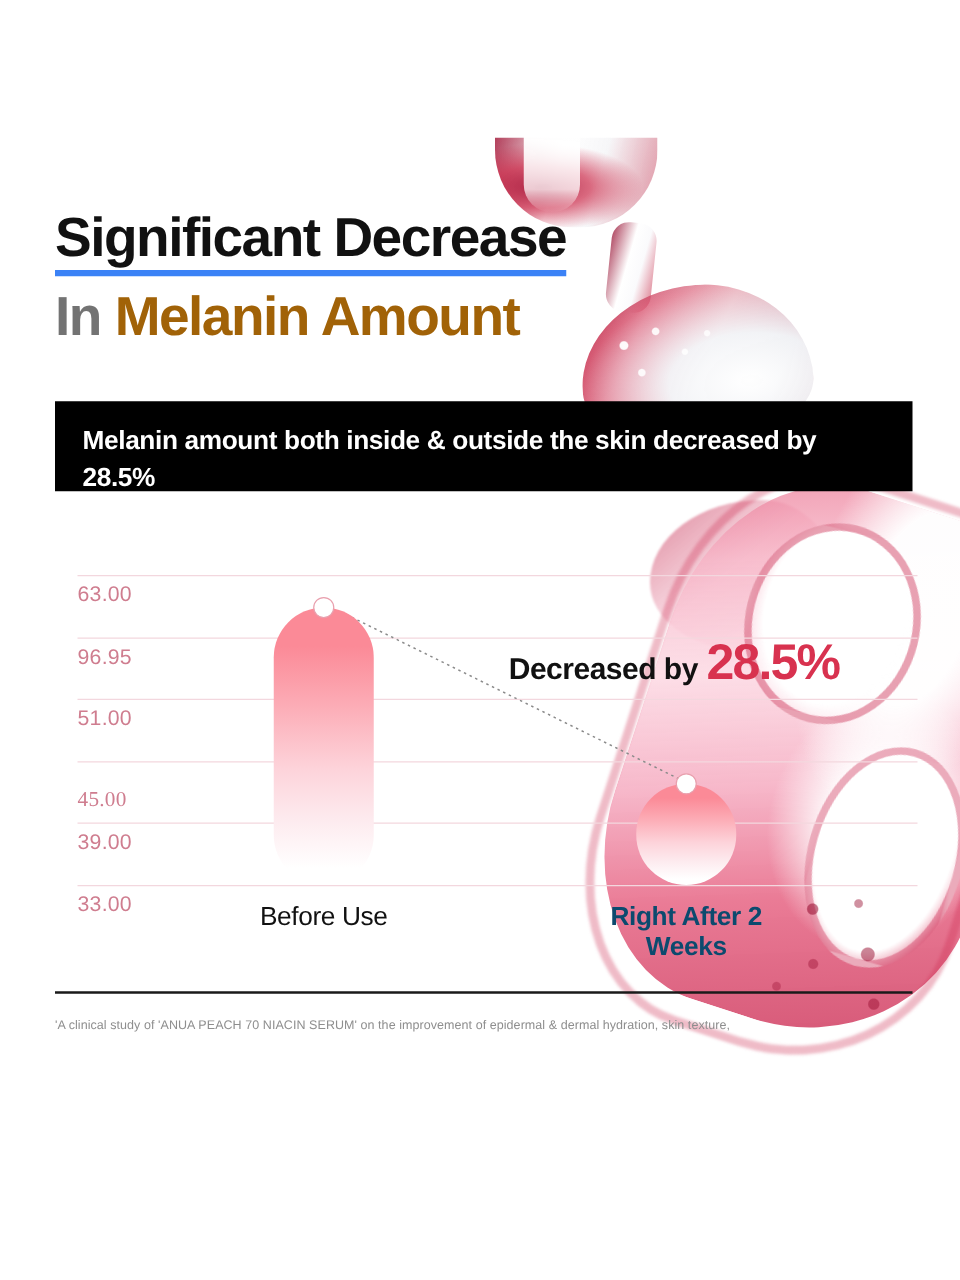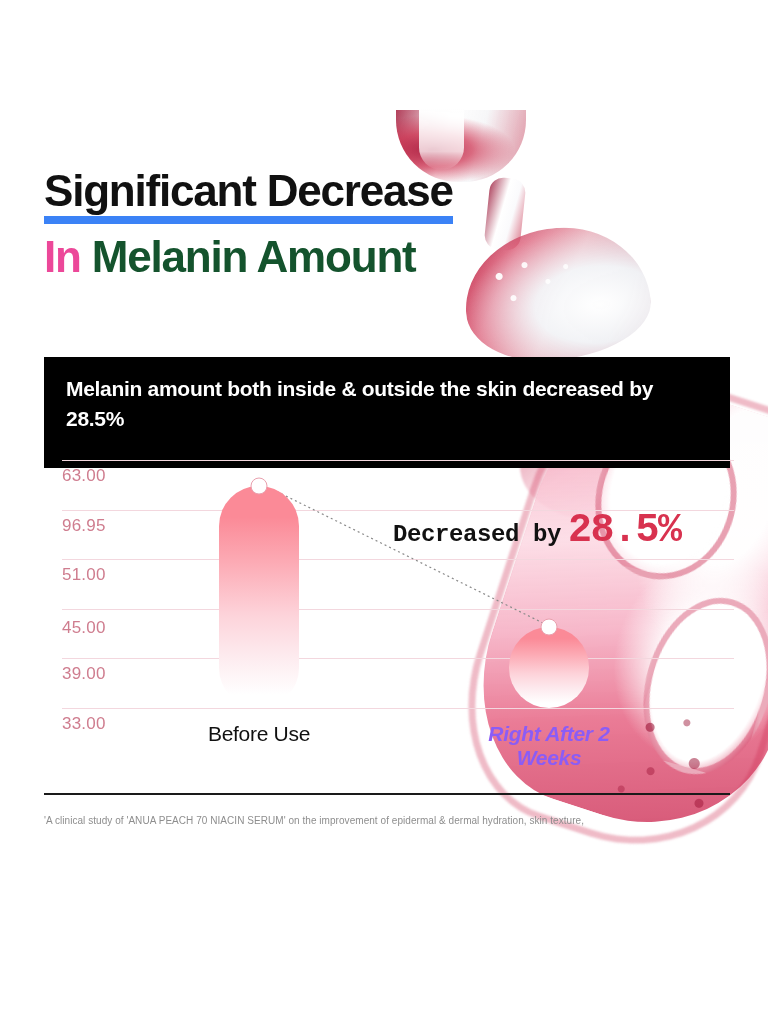--- a/index.html
+++ b/index.html
@@ -180,46 +180,45 @@
     top: 168px;
     width: 520px;
   }
   .headline-line-1 {
     display: inline-block;
     font-size: 44px;
     font-weight: bold;
     letter-spacing: -1.2px;
     color: #111111;
     line-height: 1.06;
-    border-bottom: 8px solid #3b82f6;
+    border-bottom: 5px solid #3b82f6;
     padding-bottom: 1px;
     text-align: right;
   }
   .headline-line-2 {
     margin-top: 10px;
     font-size: 44px;
     font-weight: bold;
     letter-spacing: -1.2px;
     line-height: 1.06;
     white-space: nowrap;
   }
-  .headline-black { color: #ec4899; }
-  .headline-pink { color: #14532d; }
+  .headline-black { color: #737373; }
+  .headline-pink { color: #a16207; }
 
   
   .banner {
     position: absolute;
     left: 44px;
     top: 321px;
     width: 686px;
-    height: 111px;
+    height: 72px;
     background: #000000;
     box-sizing: border-box;
     padding: 17px 0 0 22px;
-    margin-top: 36px;
   }
   .banner-text {
     color: #ffffff;
     font-size: 21px;
     font-weight: bold;
     line-height: 1.42;
     letter-spacing: -0.3px;
     max-width: 600px;
   }
 
@@ -280,24 +279,23 @@
     position: absolute;
     left: 0;
     top: 0;
     width: 690px;
     height: 285px;
     overflow: visible;
   }
 
   .annotation {
     position: absolute;
-    left: 349px;
+    left: 363px;
     top: 68px;
     white-space: nowrap;
-    font-family: Liberation Mono, monospace;
   }
   .annotation-label {
     font-size: 24px;
     font-weight: bold;
     color: #111111;
     letter-spacing: -0.4px;
   }
   .annotation-value {
     font-size: 40px;
     font-weight: bold;
@@ -315,21 +313,21 @@
   }
   .xlabel {
     position: absolute;
     font-size: 21px;
     font-weight: normal;
     letter-spacing: -0.3px;
     transform: translateX(-50%);
     text-align: center;
   }
   .xlabel-before { color: #111111; }
-  .xlabel-after  { color: #8b5cf6; font-weight: bold; font-style: italic; }
+  .xlabel-after  { color: #0c4a6e; font-weight: bold; }
 
   
   .footer-rule {
     position: absolute;
     left: 44px;
     top: 793px;
     width: 686px;
     height: 2px;
     background: #1a1a1a;
   }
@@ -381,21 +379,21 @@
           <div class="gridline" style="top: 69.6px;"></div>
           <div class="gridline" style="top: 119.2px;"></div>
           <div class="gridline" style="top: 168.8px;"></div>
           <div class="gridline" style="top: 218.4px;"></div>
           <div class="gridline" style="top: 268px;"></div>
         </div>
       <div id="yticks">
           <div class="ytick" style="top: 26px;">63.00</div>
           <div class="ytick" style="top: 75.6px;">96.95</div>
           <div class="ytick" style="top: 125.2px;">51.00</div>
-          <div class="ytick" style="top: 178px;">45.00</div>
+          <div class="ytick" style="top: 190px; font-family: Liberation Serif, serif;">45.00</div>
           <div class="ytick" style="top: 224.4px;">39.00</div>
           <div class="ytick" style="top: 274px; text-align: center;">33.00</div>
         </div>
 
       <svg class="connector" viewBox="0 0 690 285" preserveAspectRatio="none">
         <line id="connector-line" x1="233" y1="51.62666666666668" x2="505" y2="185.9866666666667" stroke="#8a8a8a" stroke-width="1.2" stroke-dasharray="2,3"></line>
       </svg>
 
       <div id="bars">
           <div class="bar" style="left: 175px; width: 80px; height: 222.373px; bottom: 17px;">

